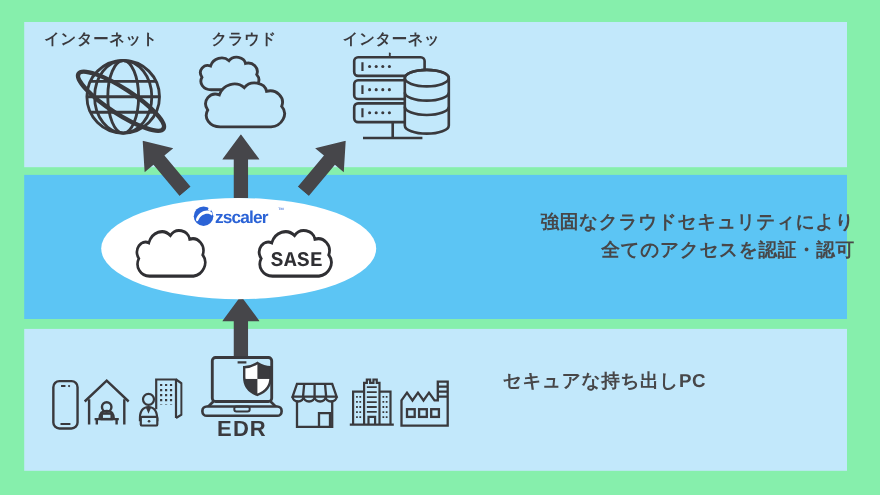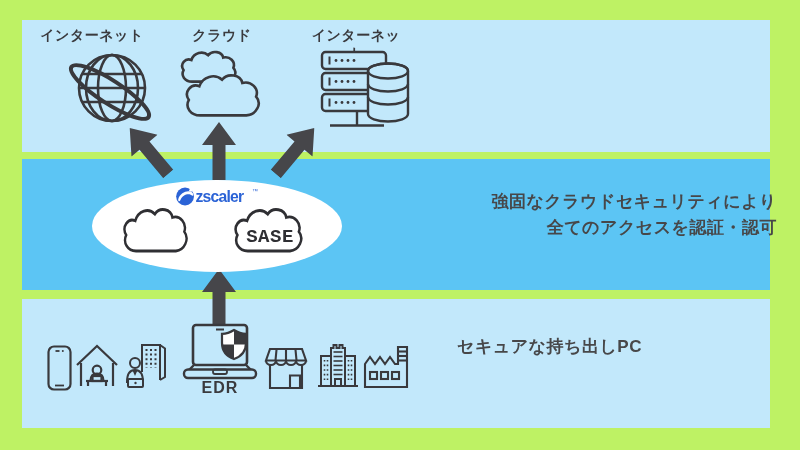--- a/index.html
+++ b/index.html
@@ -1,17 +1,17 @@
 <!DOCTYPE html>
 <html><head>
 <meta charset="utf-8">
 <style>
   html,body{margin:0;padding:0;background:#ffffff;}
   .canvas{
-    position:relative;width:800px;height:450px;background:#bef264;
+    position:relative;width:800px;height:450px;background:#86efac;
     font-family:"Liberation Sans",sans-serif;overflow:hidden;
   }
   .band{position:absolute;left:22px;width:748px;}
   .band-light{background:#c2e8fb;}
   .band-accent{background:#5cc5f4;}
   .abs{position:absolute;}
   .icon-label{
     position:absolute;text-align:center;font-weight:bold;font-size:14px;
     color:#3a3a3e;letter-spacing:0.5px;
   }
@@ -24,21 +24,21 @@
     background:#ffffff;border-radius:50%;
   }
   .cloud-box{position:absolute;}
   .cloud-box svg{position:absolute;left:0;top:0;}
   .cloud-label{
     position:absolute;left:0;right:0;text-align:center;font-weight:bold;
     color:#2f2f33;letter-spacing:0.5px;
   }
   .edr-label{
     position:absolute;left:183px;top:379px;width:74px;text-align:center;
-    font-weight:bold;font-size:16px;color:#3a3a3e;letter-spacing:1px;
+    font-weight:bold;font-size:20px;color:#3a3a3e;letter-spacing:1px;
   }
   .arrow{position:absolute;width:34px;}
 </style>
 </head>
 <body>
 
 <div class="canvas">
 
   <div class="band band-light" style="top:20px;height:132px;"></div>
   <div class="band band-accent" style="top:159px;height:131px;"></div>

